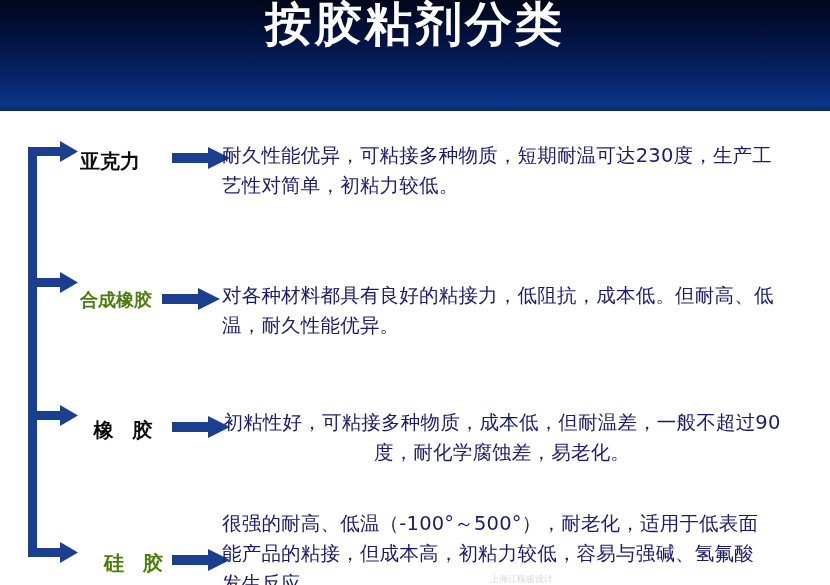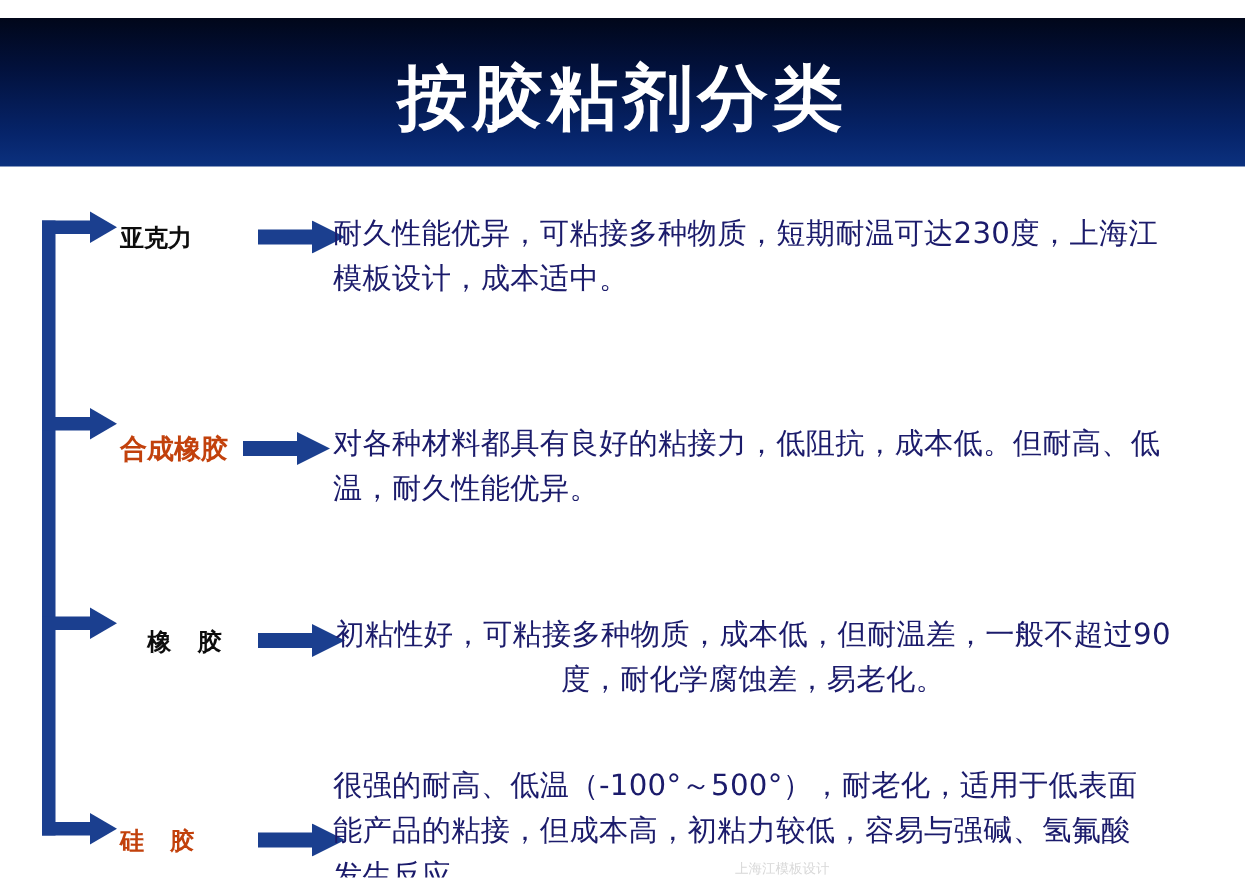--- a/index.html
+++ b/index.html
@@ -11,26 +11,26 @@
     width: 830px;
     height: 585px;
     overflow: hidden;
     font-family: "Liberation Sans", "DejaVu Sans", sans-serif;
     position: relative;
   }
 
   
   .title-banner {
     position: absolute;
-    left: 0; top: 12px;
+    left: 0; top: 0;
     width: 830px;
     height: 111px;
     background: linear-gradient(to bottom, #01071a 0%, #02113c 30%, #06246a 70%, #0d3585 95%, #06286b 100%);
     display: flex;
-    align-items: center;
+    align-items: flex-start;
     justify-content: center;
     overflow: hidden;
   }
   .title-text {
     color: #ffffff;
     font-size: 47px;
     font-weight: bold;
     letter-spacing: 3px;
     line-height: 1.1;
     font-family: "DejaVu Sans", "Liberation Sans", sans-serif;
@@ -65,33 +65,33 @@
   }
   .row-1 { top: 22px; }
   .row-2 { top: 152px; }
   .row-3 { top: 285px; }
   .row-4 { top: 388px; }
 
   .category-label {
     position: absolute;
     left: 80px;
     width: 92px;
-    font-size: 16px;
+    font-size: 20px;
     font-weight: bold;
     font-family: "DejaVu Sans", "Liberation Sans", sans-serif;
     white-space: nowrap;
     line-height: 1;
   }
   .label-dark  { color: #0d0d0d; }
-  .label-navy  { color: #c2410c; }
+  .label-navy  { color: #4d7c0f; }
 
   .label-r1 { top: 18px; letter-spacing: 0px; }
   .label-r2 { top: 28px; letter-spacing: 0px; font-size: 18px; }
   .label-r3 { top: 24px; letter-spacing: 6px; text-align: center; }
-  .label-r4 { top: 54px; letter-spacing: 6px; }
+  .label-r4 { top: 54px; letter-spacing: 6px; margin-left: 24px; }
 
   
   .mid-arrow {
     position: absolute;
     width: 60px;
     height: 22px;
   }
   .mid-arrow.r1 { left: 172px; top: 14px; }
   .mid-arrow.r2 { left: 162px; top: 25px; }
   .mid-arrow.r3 { left: 172px; top: 20px; }
@@ -154,21 +154,21 @@
   </svg>
 
   <div class="row row-1">
     <div class="category-label label-dark label-r1">亚克力</div>
 
     <svg class="mid-arrow r1" viewBox="0 0 60 22">
       <rect x="0" y="6" width="40" height="10" fill="#1b3f8f"></rect>
       <polygon points="36,0 58,11 36,22" fill="#1b3f8f"></polygon>
     </svg>
 
-    <div class="desc desc-r1">耐久性能优异，可粘接多种物质，短期耐温可达230度，上海江模板设计，成本适中。</div>
+    <div class="desc desc-r1">耐久性能优异，可粘接多种物质，短期耐温可达230度，生产工艺性对简单，初粘力较低。</div>
   </div>
 
   <div class="row row-2">
     <div class="category-label label-navy label-r2">合成橡胶</div>
 
     <svg class="mid-arrow r2" viewBox="0 0 60 22">
       <rect x="0" y="6" width="40" height="10" fill="#1b3f8f"></rect>
       <polygon points="36,0 58,11 36,22" fill="#1b3f8f"></polygon>
     </svg>
 

